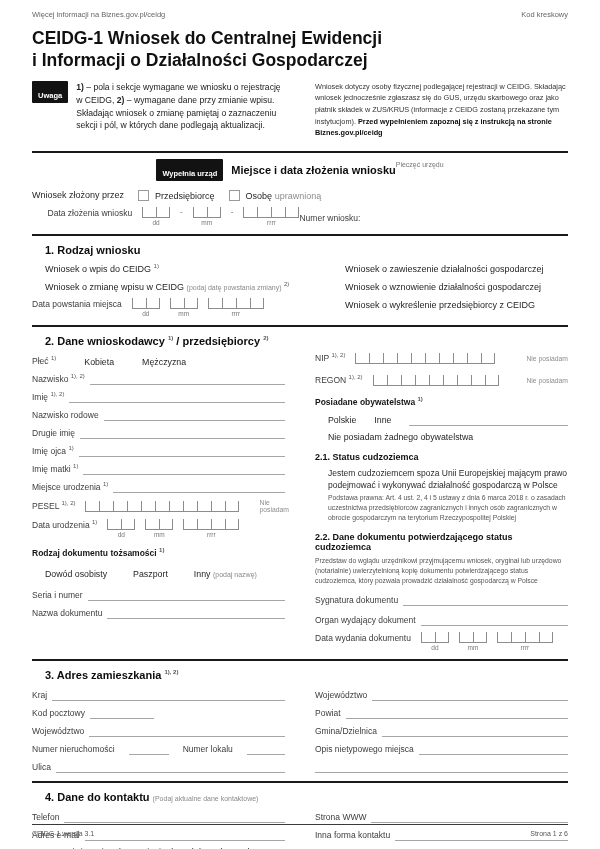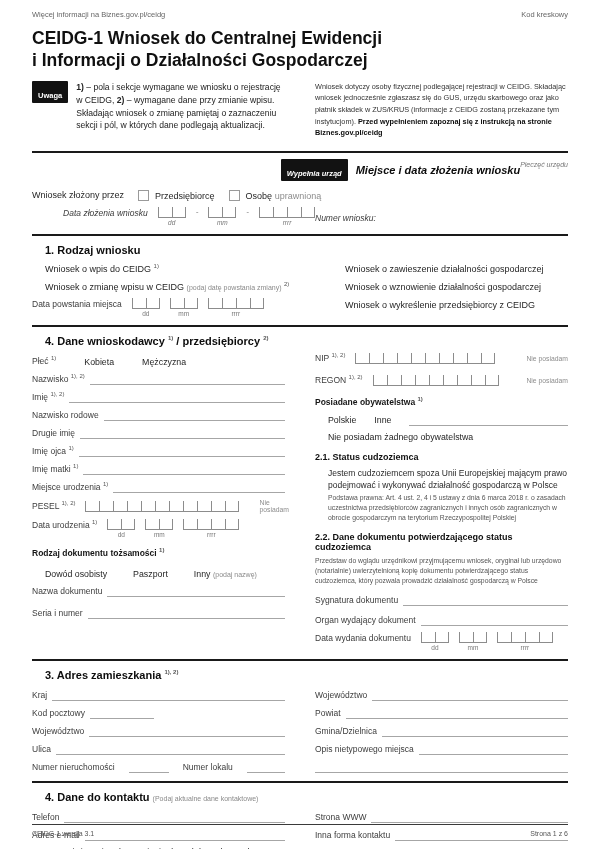--- a/index.html
+++ b/index.html
@@ -12,21 +12,21 @@
   .notice { display:flex; justify-content:space-between; align-items:flex-start; }
   .notice-left { display:flex; gap:8px; }
   .badge { background:#121212; color:#fff; font-size:7.5px; font-weight:bold; padding:10px 6px 3px; height:fit-content; white-space:nowrap; border-radius:1px; }
   .note-text { font-size:8.6px; line-height:1.5; width:212px; color:#222; }
   .info-text { font-size:7.3px; line-height:1.6; width:253px; color:#333; }
   .info-text b { color:#0d0d0d; }
 
   .rule { border:none; border-top:2.2px solid #1a1a1a; margin:0; }
   .thin-rule { border:none; border-top:1px solid #3a3a3a; margin:0; }
 
-  .spread { display:flex; justify-content:flex-end; align-items:flex-start;font-style:italic; }
+  .spread { display:flex; justify-content:center; align-items:flex-start; }
   .sec-head { display:flex; align-items:center; gap:8px; }
   .sec-title { font-size:11px; font-weight:bold; color:#0d0d0d; }
   .sec-title-num { margin-left:13px; }
   .stamp { font-size:7px; color:#777; padding-top:2px; }
   .paren { font-size:7px; color:#8a8a8a; font-weight:normal; }
   sup { font-size:6px; color:#555; line-height:0; }
 
   .cols { display:flex; gap:30px; }
   .col { width:253px; }
   .col-wide { flex:0 0 283px; }
@@ -187,21 +187,21 @@
     <div class="col-rest">
       <div class="item" style="height:18px;display:flex;align-items:center;">Wniosek o zawieszenie działalności gospodarczej</div>
       <div class="item" style="height:18px;display:flex;align-items:center;">Wniosek o wznowienie działalności gospodarczej</div>
       <div class="item" style="height:18px;display:flex;align-items:center;">Wniosek o wykreślenie przedsiębiorcy z CEIDG</div>
     </div>
   </div>
 
   <hr class="rule mt8">
 
   <div class="sec-title sec-title-num mt8">
-    <span>4. Dane wnioskodawcy</span> <sup>1)</sup> <span>/ przedsiębiorcy</span> <sup>2)</sup>
+    <span>2. Dane wnioskodawcy</span> <sup>1)</sup> <span>/ przedsiębiorcy</span> <sup>2)</sup>
   </div>
 
   <div class="cols mt2">
 
     <div class="col">
       <div class="frow" style="gap:28px;">
         <span class="flabel"><span>Płeć</span> <sup>1)</sup></span>
         <span class="optxt" style="font-size:8.8px;">Kobieta</span>
         <span class="optxt" style="font-size:8.8px;">Mężczyzna</span>
       </div>
@@ -278,26 +278,26 @@
           </div>
       </div>
       <div class="flabel bold mt10" style="display:block;">
         <span>Rodzaj dokumentu tożsamości</span> <sup>1)</sup>
       </div>
       <div class="frow indent" style="gap:26px;height:20px;">
         <span class="optxt" style="font-size:8.8px;">Dowód osobisty</span>
         <span class="optxt" style="font-size:8.8px;">Paszport</span>
         <span class="optxt" style="font-size:8.8px;"><span>Inny</span> <span class="paren">(podaj nazwę)</span></span>
       </div>
-      <div class="frow">
-        <span class="flabel">Nazwa dokumentu</span>
-        <span class="fline"></span>
-      </div>
       <div class="frow mt4">
         <span class="flabel">Seria i numer</span>
+        <span class="fline"></span>
+      </div>
+      <div class="frow">
+        <span class="flabel">Nazwa dokumentu</span>
         <span class="fline"></span>
       </div>
     </div>
 
     <div class="col">
       <div class="daterow" style="align-items:center;height:18px;">
         <span class="flabel"><span>NIP</span> <sup>1), 2)</sup></span>
         <div class="comb">
             <span></span>
             <span></span>
@@ -393,30 +393,30 @@
       <div class="frow">
         <span class="flabel">Kraj</span>
         <span class="fline"></span>
       </div>
       <div class="frow">
         <span class="flabel">Kod pocztowy</span>
         <span class="fline short"></span>
       </div>
       <div class="frow">
         <span class="flabel">Województwo</span>
-        <span class="fline"></span>
-      </div>
-      <div class="frow">
-        <span class="flabel">Ulica</span>
         <span class="fline"></span>
       </div>
       <div class="frow" style="gap:14px;">
         <span class="flabel">Numer nieruchomości</span>
         <span class="fline" style="flex:0 0 40px;"></span>
         <span class="flabel">Numer lokalu</span>
+        <span class="fline"></span>
+      </div>
+      <div class="frow">
+        <span class="flabel">Ulica</span>
         <span class="fline"></span>
       </div>
     </div>
     <div class="col">
       <div class="frow">
         <span class="flabel">Województwo</span>
         <span class="fline"></span>
       </div>
       <div class="frow">
         <span class="flabel">Powiat</span>

